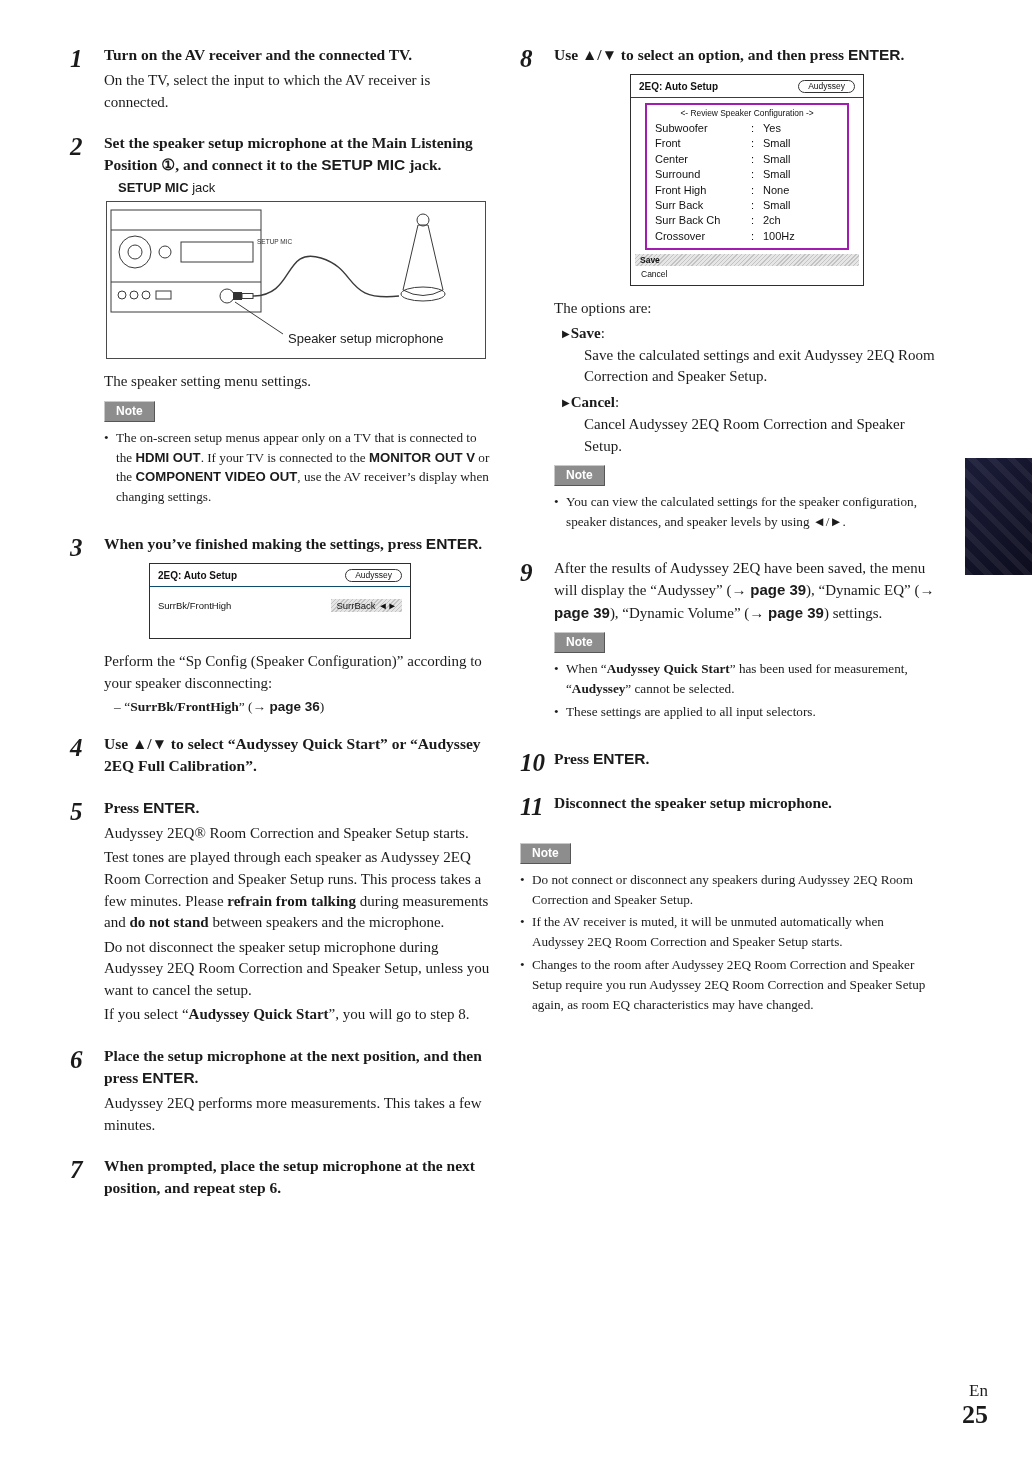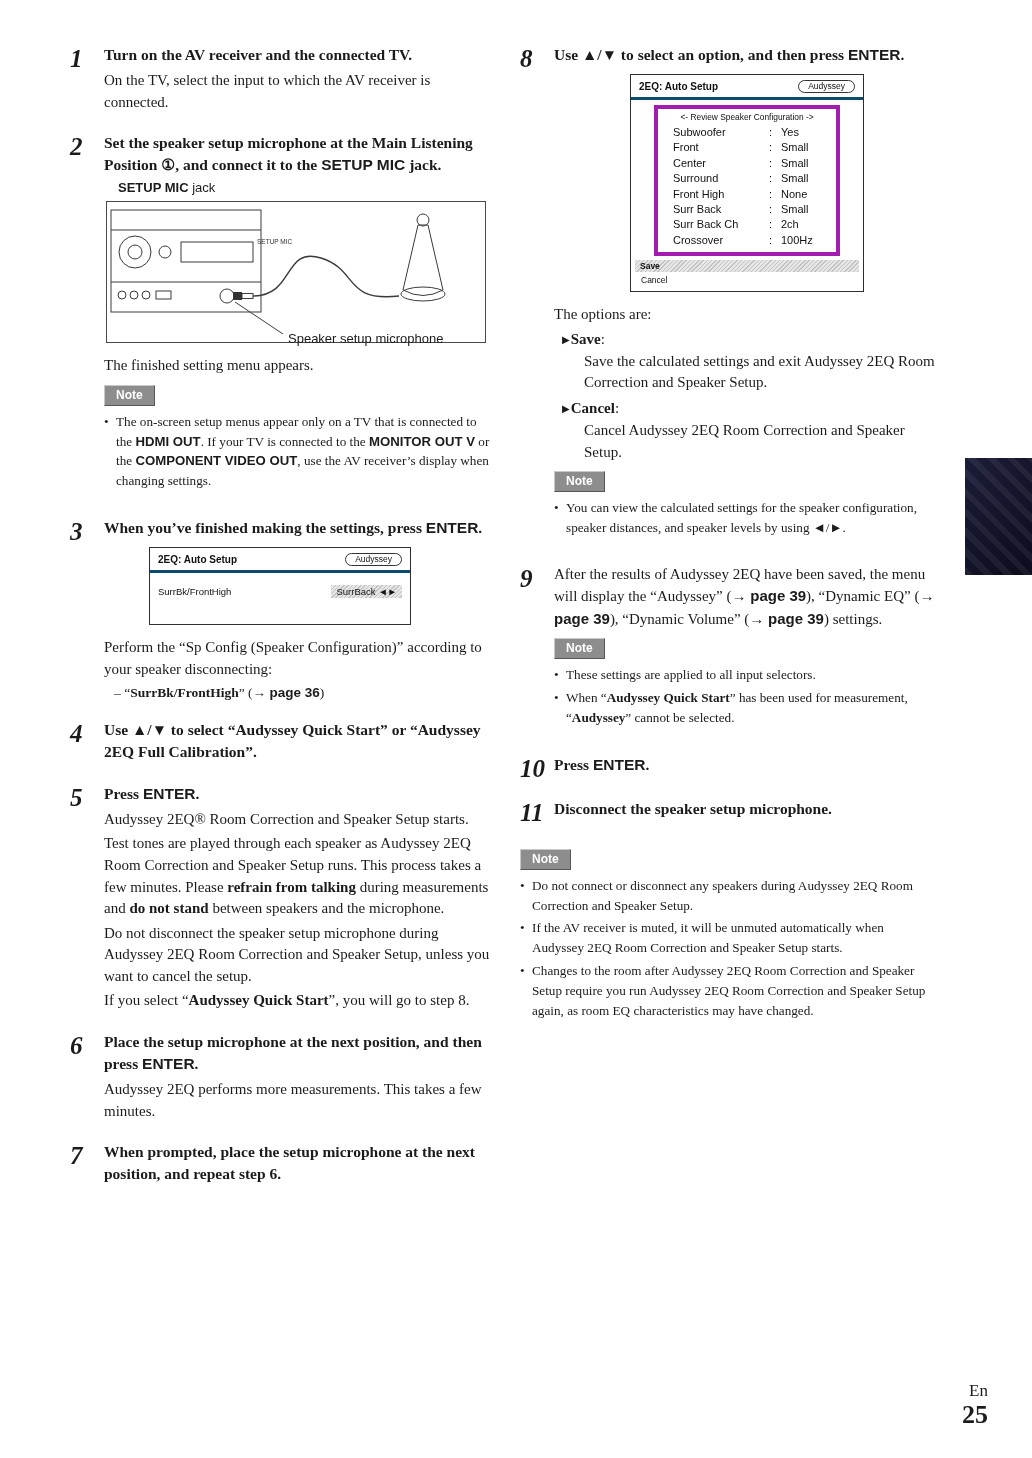--- a/index.html
+++ b/index.html
@@ -33,49 +33,49 @@
     padding:2px 11px 3px; border:1px solid; border-color:#c9c9c9 #565656 #565656 #c9c9c9;
     margin-bottom:6px;
   }
   .note-list { list-style:none; font-size:13.2px; line-height:1.5; }
   .note-list li { position:relative; padding-left:12px; margin-bottom:3px; }
   .note-list li::before { content:"•"; position:absolute; left:0; top:0; }
 
   
   .figure-block { margin:4px 0 12px 2px; }
   .fig-caption { font-family:"Liberation Sans", sans-serif; font-size:13px; margin:2px 0 6px 12px; }
-  .figure { border:1px solid #4a4a4a; width:380px; height:142px; background:#fff; }
+  .figure { border:1px solid #4a4a4a; width:380px; height:158px; background:#fff; }
   .figure svg { display:block; }
   .after-figure { font-size:15px; line-height:1.44; margin:10px 0 2px; }
 
   
   .screen {
     border:1px solid #2e2e2e; background:#fff;
     font-family:"Liberation Sans", sans-serif; color:#111;
   }
   .screen-header {
     display:flex; justify-content:space-between; align-items:center;
-    padding:5px 8px 4px; border-bottom:3px solid #0c4a6e;
+    padding:5px 8px 4px; border-bottom:1px solid #0c4a6e;
   }
   .screen-title { font-size:10px; font-weight:bold; }
   .pill { border:1px solid #333; border-radius:9px; font-size:8.5px; padding:0 9px 1px; }
 
   .screen1 { width:262px; margin:8px 0 12px 45px; }
   .screen1-row {
     display:flex; justify-content:space-between; align-items:center;
     padding:12px 8px 26px; font-size:9.5px;
   }
   .hatch {
     background:repeating-linear-gradient(135deg,#c3c3c3 0 1px,#e6e6e6 1px 3px);
     padding:1px 5px;
   }
 
   .screen2 { width:234px; margin:8px 0 12px 76px; }
   .screen2-body { padding:5px 4px 6px; }
-  .panel { border:4px solid #a21caf; margin:0 19px 4px; padding:2px 7px 4px; }
+  .panel { border:2px solid #a21caf; margin:0 10px 4px; padding:2px 0 4px; }
   .panel-header { font-size:8.4px; text-align:center; margin:1px 0 3px; }
   .cfg-row { display:flex; font-size:11px; line-height:1.4; padding:0 8px; }
   .cfg-label { flex:0 0 96px; }
   .cfg-colon { flex:0 0 12px; }
   .cfg-value { flex:1; }
   .save-bar { font-size:8.5px; font-weight:bold; margin:2px 0 0; padding:1px 5px; }
   .cancel-row { font-size:8.5px; padding:3px 0 0 6px; }
 
   
   .option { margin:2px 0 4px; }
@@ -144,21 +144,21 @@
                   <path d="M311,23 L296,88 Q316,99 336,88 L321,23 Z"></path>
                   <ellipse cx="316" cy="92" rx="22" ry="7"></ellipse>
                 </g>
                 <text x="150" y="42" font-size="6.5" font-family="Liberation Sans, sans-serif" fill="#333">SETUP MIC</text>
                 <line x1="128" y1="100" x2="176" y2="132" stroke="#3a3a3a" stroke-width="1"></line>
                 <text x="181" y="141" font-size="13" font-family="Liberation Sans, sans-serif" fill="#1b1b1b">Speaker setup microphone</text>
               </svg>
             </div>
           </div>
 
-          <p class="after-figure">The finished setting menu appears.</p>
+          <p class="after-figure">The speaker setting menu settings.</p>
 
           <div class="note-block">
             <span class="note-badge">Note</span>
             <ul class="note-list">
               <li><span>The on-screen setup menus appear only on a TV that is connected to the </span><span class="b sans">HDMI OUT</span><span>. If your TV is connected to the </span><span class="b sans">MONITOR OUT V</span><span> or the </span><span class="b sans">COMPONENT VIDEO OUT</span><span>, use the AV receiver’s display when changing settings.</span></li>
             </ul>
           </div>
         </div>
       </section>
 
@@ -299,22 +299,22 @@
         </div>
       </section>
 
       <section class="step">
         <div class="step-num">9</div>
         <div class="step-content">
           <p class="step-body"><span>After the results of Audyssey 2EQ have been saved, the menu will display the “Audyssey” (</span><span class="b">→ </span><span class="b sans">page 39</span><span>), “Dynamic EQ” (</span><span class="b">→ </span><span class="b sans">page 39</span><span>), “Dynamic Volume” (</span><span class="b">→ </span><span class="b sans">page 39</span><span>) settings.</span></p>
           <div class="note-block">
             <span class="note-badge">Note</span>
             <ul class="note-list">
+              <li><span>When “</span><span class="b">Audyssey Quick Start</span><span>” has been used for measurement, “</span><span class="b">Audyssey</span><span>” cannot be selected.</span></li>
               <li><span>These settings are applied to all input selectors.</span></li>
-              <li><span>When “</span><span class="b">Audyssey Quick Start</span><span>” has been used for measurement, “</span><span class="b">Audyssey</span><span>” cannot be selected.</span></li>
             </ul>
           </div>
         </div>
       </section>
 
       <section class="step">
         <div class="step-num">10</div>
         <div class="step-content">
           <p class="step-heading"><span>Press </span><span class="sans">ENTER</span><span>.</span></p>
         </div>

